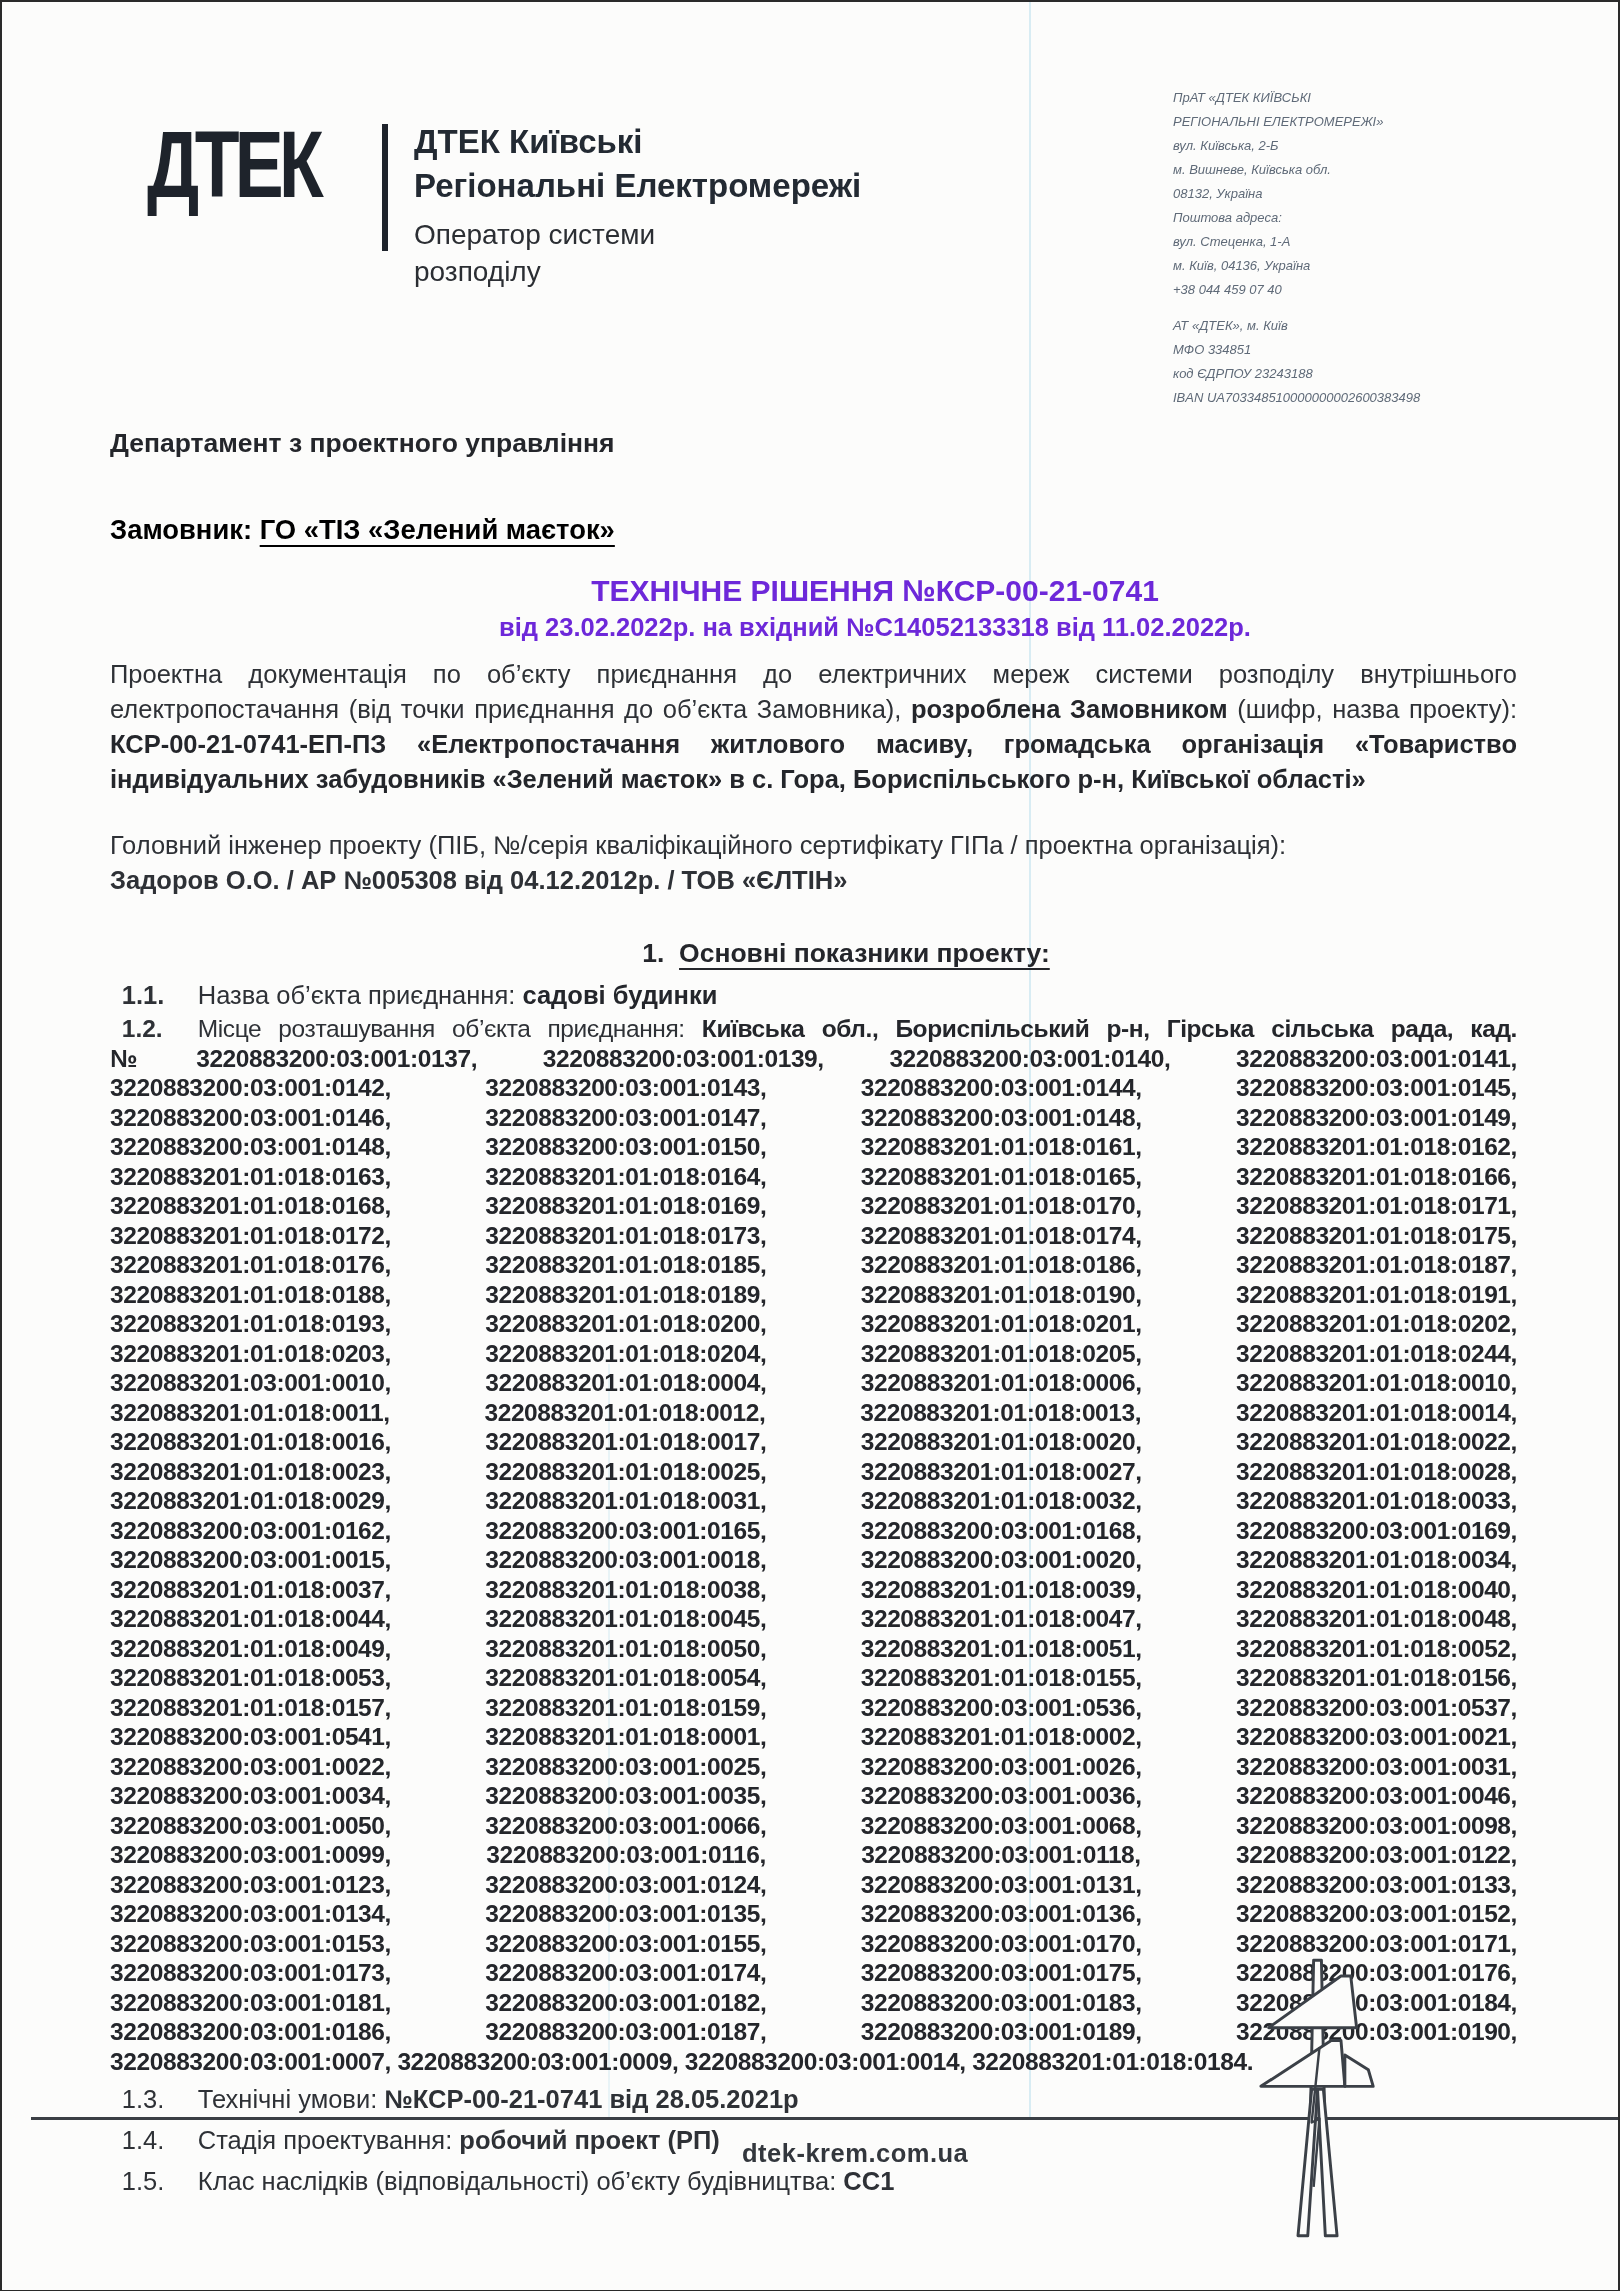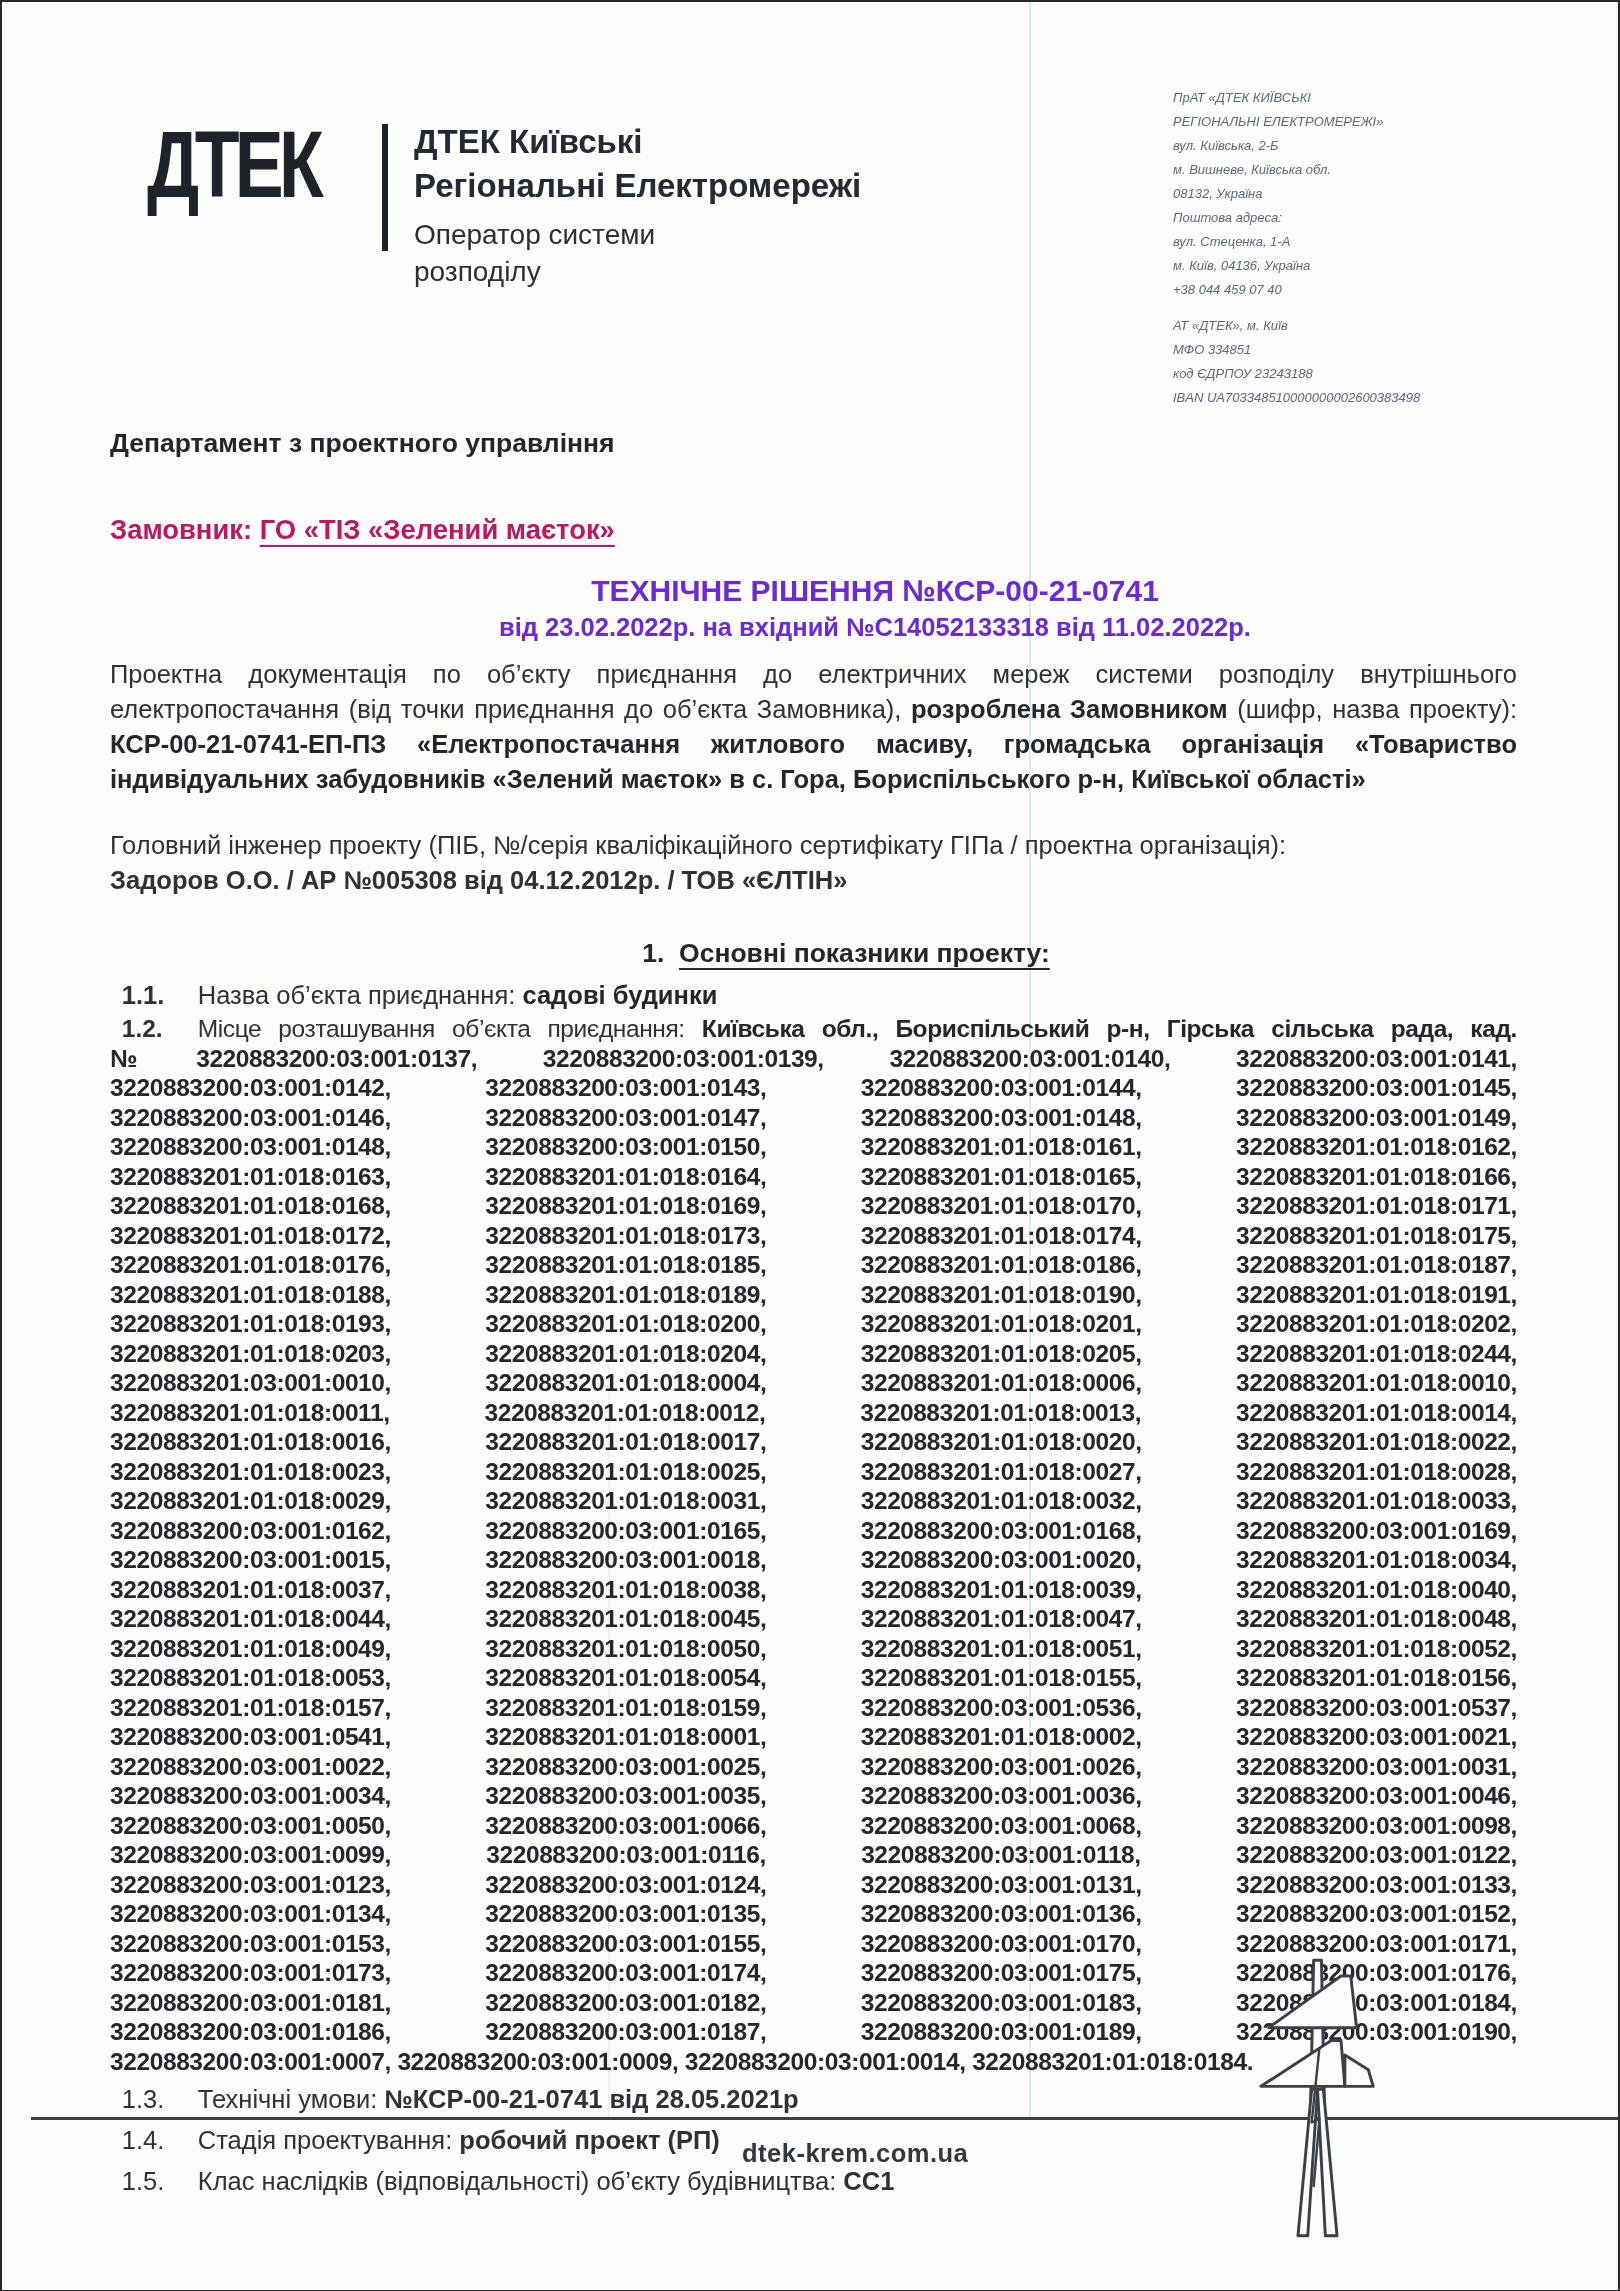--- a/index.html
+++ b/index.html
@@ -31,21 +31,21 @@
   .operator{position:absolute;left:412px;top:214px;font-size:28px;line-height:37px;color:#2b2e33;}
 
   .contact{position:absolute;left:1171px;top:84px;font-size:13px;font-style:italic;line-height:24px;color:#5f6a78;}
   .contact .bank{margin-top:11.8px;}
   .contact div{white-space:nowrap;}
 
   
   .content{position:absolute;left:108px;top:423px;width:1407px;}
   .dept1{font-size:26.5px;font-weight:bold;line-height:37px;color:#24262b;}
   .dept2{font-size:26.5px;line-height:37px;}
-  .customer{margin-top:48px;font-size:27.4px;font-weight:bold;line-height:39px;color:#be185d;}
+  .customer{margin-top:48px;font-size:27.4px;font-weight:bold;line-height:39px;color:#000000;}
   .customer .u{text-decoration:underline;text-underline-offset:5.9px;text-decoration-thickness:2px;}
 
   .title-block{margin-top:20.6px;text-align:center;padding-left:123px;color:#6d28d9;}
   .title-main{font-size:30px;font-weight:bold;line-height:41px;}
   .title-sub{font-size:25.5px;font-weight:bold;line-height:33px;}
 
   .p1{margin-top:13.7px;font-size:25.5px;line-height:35px;text-align:justify;}
   .p1 b,.p2 b{color:#24262b;}
   .p2{margin-top:31px;font-size:25.5px;line-height:35px;}
   .p2 .line2{font-weight:bold;}

